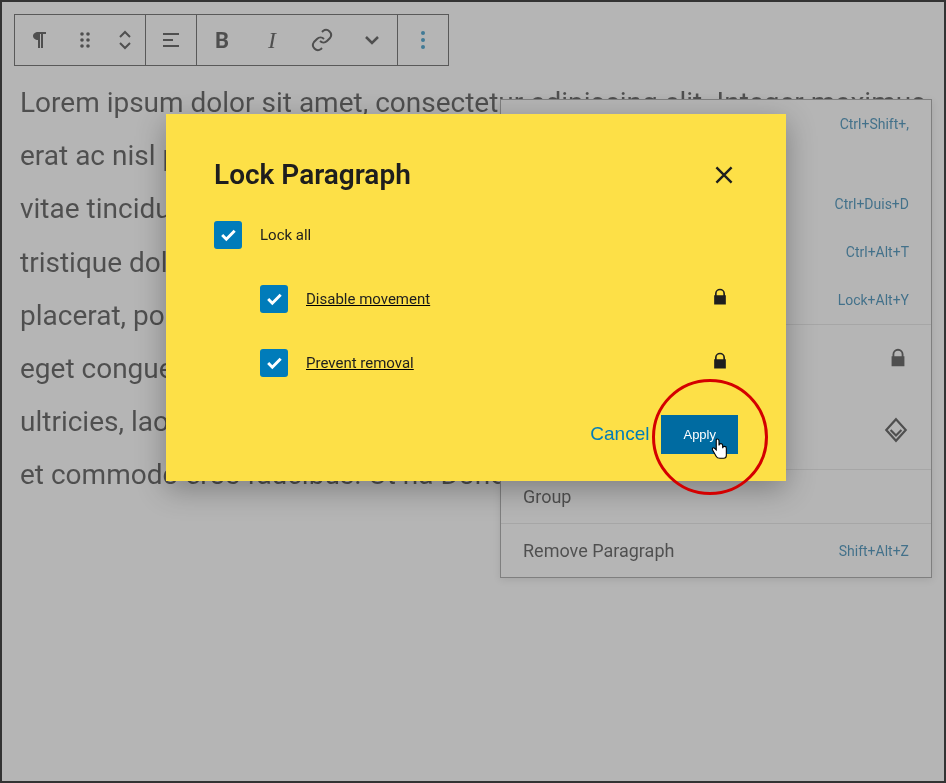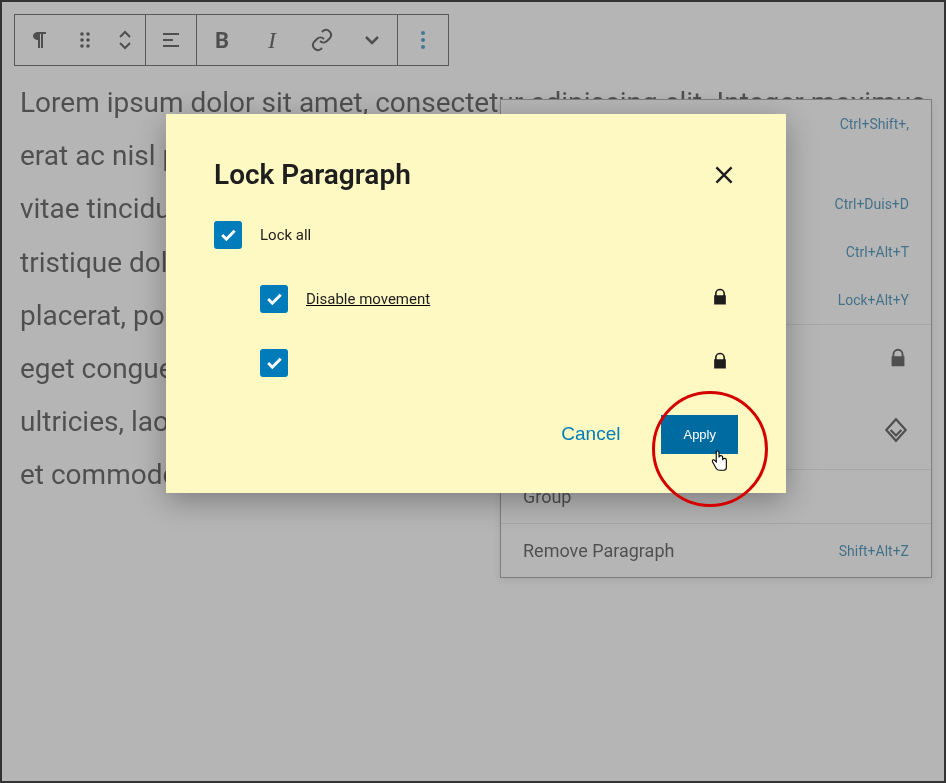--- a/index.html
+++ b/index.html
@@ -68,23 +68,23 @@
 .dim-overlay {
   position: absolute;
   top: 0; left: 0; right: 0; bottom: 0;
   background: rgba(120,120,120,0.55);
 }
 .modal {
   position: absolute;
   top: 112px;
   left: 164px;
   width: 620px;
-  background: #fef9c3;
+  background: #fde047;
   box-shadow: 0 8px 28px rgba(0,0,0,0.3);
-  padding: 44px 48px 38px 48px;
+  padding: 44px 48px 26px 48px;
 }
 .modal-header {
   display: flex;
   justify-content: space-between;
   align-items: center;
   margin-bottom: 30px;
 }
 .modal-title {
   font-size: 28px;
   font-weight: 600;
@@ -114,21 +114,21 @@
   margin-right: 18px;
   flex-shrink: 0;
 }
 .checkbox svg { width: 20px; height: 20px; stroke: #fff; }
 .lock-label { font-size: 15px; color: #1e1e1e; }
 .lock-icon svg { width: 20px; height: 22px; }
 .modal-footer {
   display: flex;
   justify-content: flex-end;
   align-items: center;
-  gap: 35px;
+  gap: 6px;
   margin-top: 16px;
 }
 .btn-cancel {
   background: none;
   border: none;
   color: #007cba;
   font-size: 19px;
   padding: 10px 6px;
 }
 .btn-apply {
@@ -300,20 +300,21 @@
     </div>
   </div>
 
   <div class="lock-row indent">
     <div class="row-left">
       <div class="checkbox">
         <svg viewBox="0 0 24 24" fill="none" stroke-width="3.5">
             <path d="M5 12l5 5L20 7"></path>
           </svg>
       </div>
+      <div class="lock-label">Prevent removal</div>
     </div>
     <div class="lock-icon">
       <svg viewBox="0 0 24 24" fill="#1e1e1e">
           <path d="M6 10V8a6 6 0 0112 0v2h1v11H5V10h1zm2 0h8V8a4 4 0 00-8 0v2z"></path>
         </svg>
     </div>
   </div>
 
   <div class="modal-footer">
     <button class="btn-cancel">Cancel</button>

